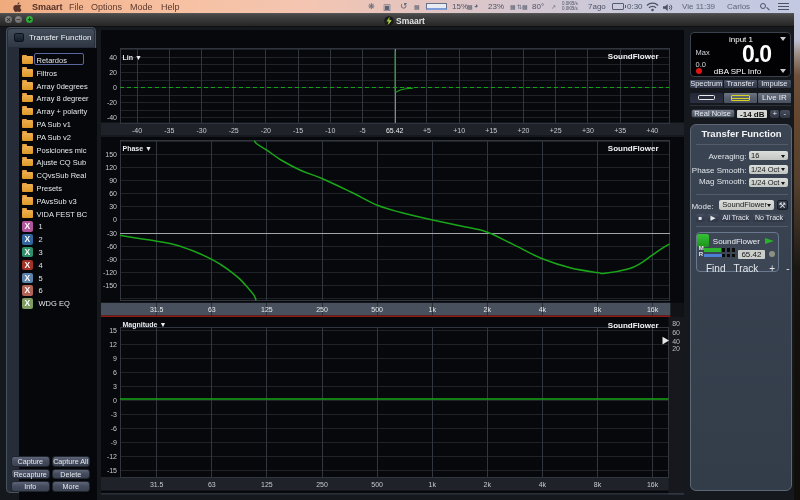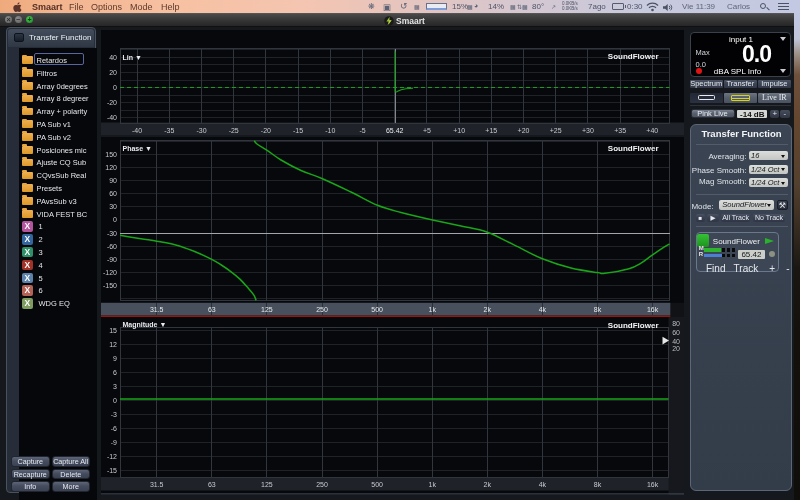--- a/index.html
+++ b/index.html
@@ -50,28 +50,28 @@
     text-align:center; line-height:9.5px; white-space:nowrap; }
 
   
   .chart { position:absolute; left:100.5px; }
 
   
   #inputbox { left:689.5px; top:31.5px; width:101px; height:45.5px; background:#020204;
     border:1px solid #3a414c; border-radius:4px; color:#fff; }
   .seg { position:absolute; height:8px; background:linear-gradient(#4a5263,#3a4150 55%,#333948);
     color:#e4e8ef; font-size:7.5px; text-align:center; line-height:8px; border-radius:1px; }
-  .seg2 { position:absolute; height:10.5px; border-radius:1px;font-family:Liberation Serif, serif; }
+  .seg2 { position:absolute; height:10.5px; border-radius:1px; }
   .litseg { background:linear-gradient(#6d7482,#565d6b 50%,#4a5160); }
   .darkseg { background:linear-gradient(#232836,#2b3140); }
   #tfpanel { left:689.5px; top:123.5px; width:102.5px; height:367px; background:#374050;
     background:linear-gradient(#3b4452,#333c49); border:1px solid #5c6675; border-radius:6px; }
   .lbl { position:absolute; font-size:8px; color:#dfe4ea; text-align:right; }
   .drop { position:absolute; background:linear-gradient(#dcdedb,#c3c6c3); border-radius:2px;
-    color:#15171a; font-size:8px; white-space:nowrap; overflow:hidden;font-style:italic; }
+    color:#15171a; font-size:8px; white-space:nowrap; overflow:hidden; }
   .drop::after { content:''; position:absolute; right:3px; top:50%; margin-top:-1px;
     border-left:2.5px solid transparent; border-right:2.5px solid transparent; border-top:3.5px solid #111; }
   .sep { position:absolute; left:5px; width:92px; height:1px; background:#525c6a; }
   .btn { position:absolute; background:linear-gradient(#4a5263,#373e4d 50%,#303645);
     border-radius:2px; color:#e7ebf1; font-size:7.5px; text-align:center; white-space:nowrap; overflow:hidden; }
 </style>
 </head>
 <body>
 <div id="scr">
 
@@ -88,21 +88,21 @@
     <span class="mtxt" style="left:130px;">Mode</span>
     <span class="mtxt" style="left:161px;">Help</span>
   <span class="abs" style="left:368px;top:2px;font-size:8px;color:#5b6275;">❋</span>
     <span class="abs" style="left:383px;top:1.8px;font-size:8.5px;color:#5b6275;">▣</span>
     <span class="abs" style="left:400px;top:1.2px;font-size:9px;color:#5b6275;">↺</span>
     <span class="abs" style="left:414px;top:3px;font-size:6px;color:#5b6275;">▩</span>
     <span class="abs" style="left:426px;top:3.2px;width:21px;height:6.5px;border:1px solid #6a7186;background:#e8ebf2;border-bottom:2.5px solid #7d9cd8"></span>
     <span class="abs" style="left:452px;top:2px;font-size:8px;color:#4d5468;text-align:right;">15%</span>
     <span class="abs" style="left:467px;top:3px;font-size:6px;color:#5b6275;">▩</span>
     <span class="abs" style="left:474px;top:2.2px;font-size:7px;color:#5b6275;">◕</span>
-    <span class="abs" style="left:488px;top:2px;font-size:8px;color:#4d5468;">14%</span>
+    <span class="abs" style="left:488px;top:2px;font-size:8px;color:#4d5468;">23%</span>
     <span class="abs" style="left:510px;top:3px;font-size:6px;color:#5b6275;">▩</span>
     <span class="abs" style="left:517px;top:2.5px;font-size:6px;color:#5b6275;">⇅</span>
     <span class="abs" style="left:522px;top:3px;font-size:6px;color:#5b6275;">▩</span>
     <span class="abs" style="left:532px;top:2px;font-size:8px;color:#4d5468;">80°</span>
     <span class="abs" style="left:551px;top:2.5px;font-size:6px;color:#5b6275;">↗</span>
     <span class="abs" style="left:562px;top:1.8px;font-size:4.5px;line-height:4.8px;color:#4b5264">0.0KB/s<br>0.0KB/s</span>
     <span class="abs" style="left:588px;top:2px;font-size:8px;color:#4d5468;">7ago</span>
     <span class="abs" style="left:612px;top:3.4px;width:12px;height:6.2px;border:1px solid #555c6e;border-radius:1px"></span>
     <span class="abs" style="left:624.5px;top:5.2px;width:1.5px;height:2.6px;background:#555c6e"></span>
     <span class="abs" style="left:627px;top:2px;font-size:8px;color:#4d5468;">0:30</span>
@@ -249,21 +249,21 @@
   <div class="seg abs" style="left:757.8px;top:79.8px;width:33.2px">Impulse</div>
   <div class="seg2 darkseg abs" style="left:689.5px;top:92.5px;width:33.5px">
       <div class="abs" style="left:8px;top:2.6px;width:17px;height:5.2px;border:1.4px solid #e8eaec;border-radius:1.5px"></div>
     </div>
   <div class="seg2 litseg abs" style="left:724px;top:92.5px;width:32.8px">
       <div class="abs" style="left:6.5px;top:2.2px;width:19px;height:6.2px;border:1.3px solid #d6d222;border-radius:1px"></div>
       <div class="abs" style="left:6.5px;top:5px;width:19px;height:1.3px;background:#d6d222"></div>
     </div>
   <div class="seg2 litseg abs" style="left:757.8px;top:92.5px;width:33.2px;color:#e9edf3;font-size:8px;text-align:center;line-height:10.5px">Live IR</div>
   <div class="abs" style="left:689.5px;top:104.8px;width:101.5px;height:1px;background:#2c313a"></div>
-  <div class="abs" style="left:690.5px;top:109.4px;width:44px;height:9px;background:linear-gradient(#79808e,#58606e 50%,#4d5462);border:1px solid #272c36;border-radius:2.5px;color:#e9edf3;font-size:7.5px;text-align:center;line-height:8.5px">Pink Live</div>
+  <div class="abs" style="left:690.5px;top:109.4px;width:44px;height:9px;background:linear-gradient(#79808e,#58606e 50%,#4d5462);border:1px solid #272c36;border-radius:2.5px;color:#e9edf3;font-size:7.5px;text-align:center;line-height:8.5px">Real Noise</div>
   <div class="abs" style="left:737.3px;top:109.6px;width:30px;height:8.8px;background:#d5d7d4;border-radius:1px;color:#111;font-size:8px;font-weight:bold;text-align:center;line-height:9px">-14 dB</div>
   <div class="abs" style="left:770.3px;top:109.6px;width:9px;height:8.8px;background:linear-gradient(#454c5b,#303643);border-radius:2px;color:#dfe3e9;font-size:8px;text-align:center;line-height:8.5px">+</div>
   <div class="abs" style="left:780.3px;top:109.6px;width:9.3px;height:8.8px;background:linear-gradient(#454c5b,#303643);border-radius:2px;color:#dfe3e9;font-size:8px;text-align:center;line-height:8px">-</div>
   <div id="tfpanel" class="abs">
   <div class="abs" style="left:0;top:3.5px;width:102px;text-align:center;font-size:9.5px;font-weight:bold;color:#f3f5f7">Transfer Function</div>
   <div class="sep" style="top:19.7px"></div>
   <div class="lbl" style="left:0;top:27.7px;width:56.0px">Averaging:</div>
   <div class="drop" style="left:58.0px;top:26.9px;width:39.5px;height:9px;line-height:9.5px;padding-left:2.5px;font-size:7.5px">16</div>
   <div class="lbl" style="left:0;top:41.1px;width:56.0px">Phase Smooth:</div>
   <div class="drop" style="left:58.0px;top:40.3px;width:39.5px;height:9px;line-height:9.5px;padding-left:2.5px;font-size:7.5px">1/24 Oct</div>

